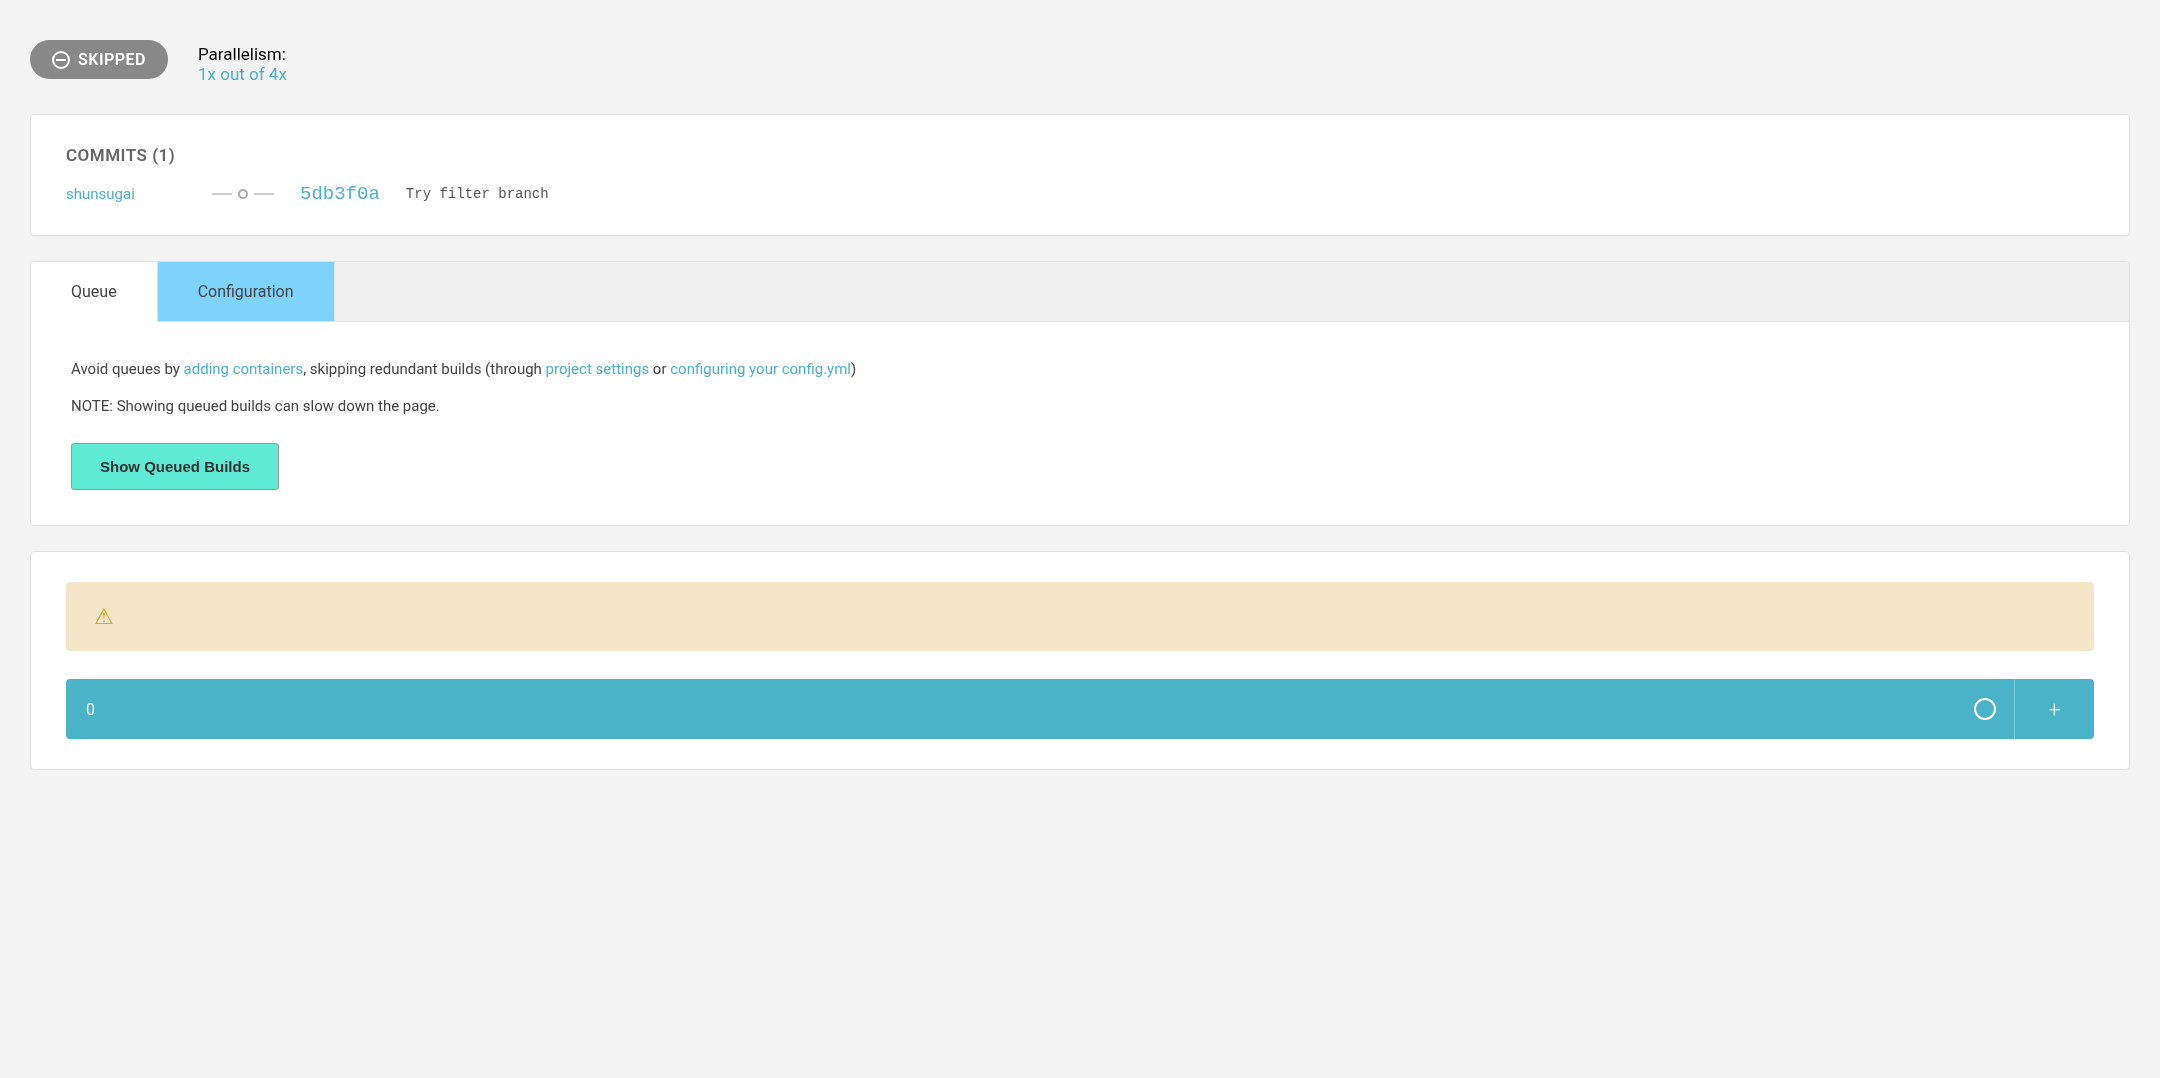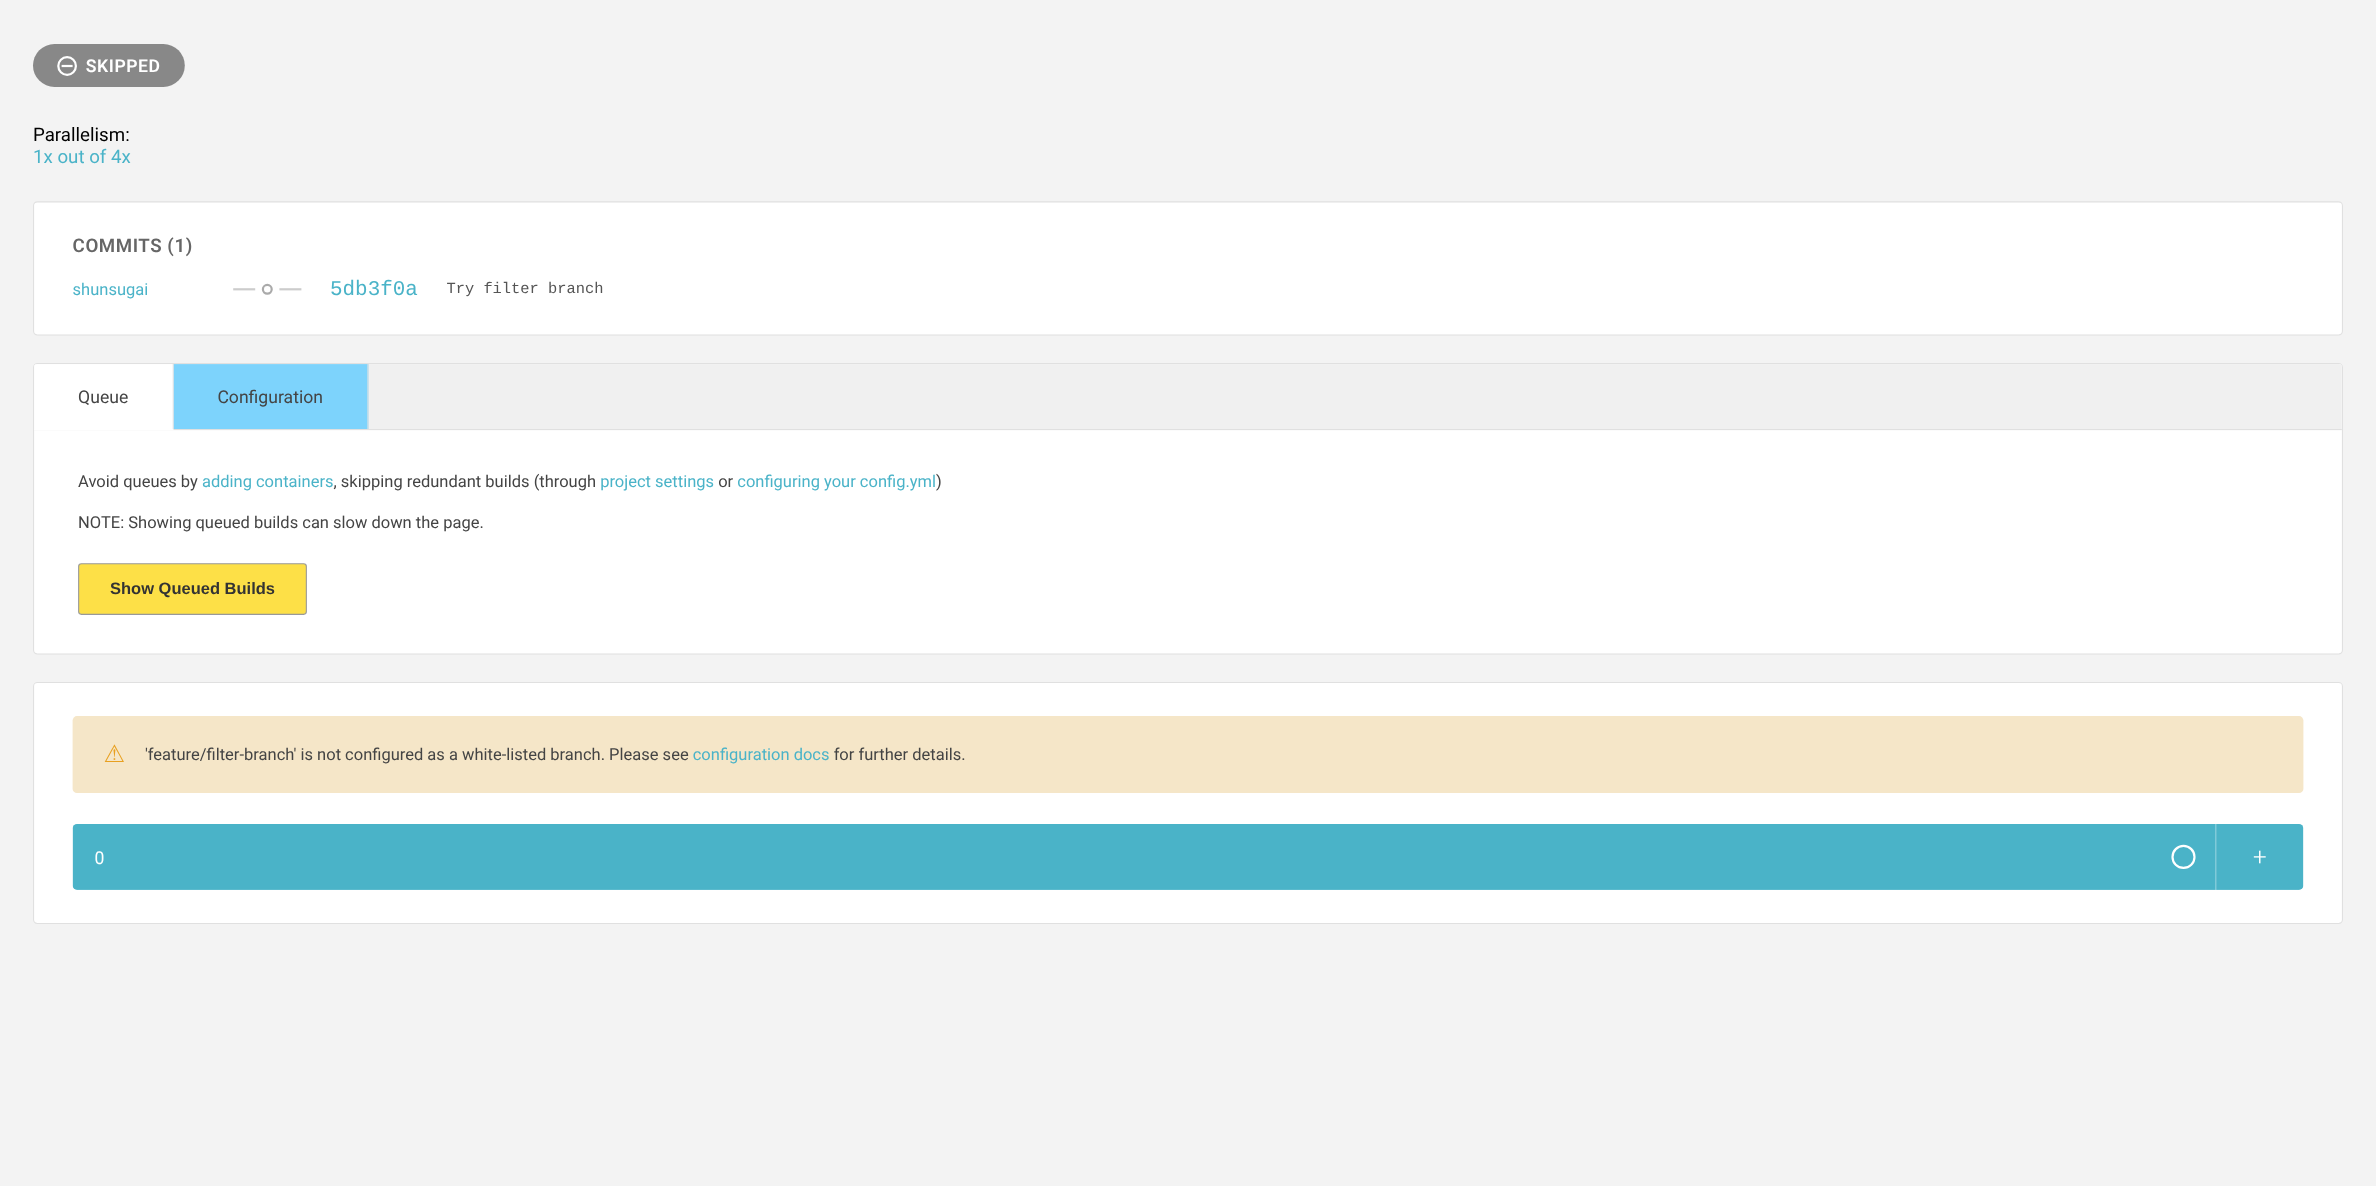--- a/index.html
+++ b/index.html
@@ -21,21 +21,20 @@
       background: #f3f3f3;
       padding: 20px 30px;
     }
 
     
     .header-section {
       display: flex;
       align-items: flex-start;
       gap: 30px;
       padding: 20px 0 30px 0;
-      flex-direction: column;
     }
 
     .skipped-badge {
       display: flex;
       align-items: center;
       gap: 8px;
       background: #888;
       color: white;
       padding: 10px 22px;
       border-radius: 30px;
@@ -194,21 +193,21 @@
       text-decoration: none;
     }
 
     .queue-note {
       font-size: 15px;
       color: #444;
       margin-bottom: 28px;
     }
 
     .show-queued-btn {
-      background: #fde047;
+      background: #5eead4;
       border: 1px solid #999;
       padding: 14px 28px;
       font-size: 15px;
       font-weight: 600;
       color: #333;
       cursor: pointer;
       border-radius: 3px;
     }
 
     
@@ -338,23 +337,20 @@
         <span>Avoid queues by </span><a href="#">adding containers</a><span>, skipping redundant builds (through </span><a href="#">project settings</a><span> or </span><a href="#">configuring your config.yml</a><span>)</span>
       </div>
       <div class="queue-note">NOTE: Showing queued builds can slow down the page.</div>
       <button class="show-queued-btn">Show Queued Builds</button>
     </div>
   </div>
 
   <div class="warning-section">
     <div class="warning-banner">
       <span class="warning-icon">⚠</span>
-      <span class="warning-text">
-        <span>'feature/filter-branch' is not configured as a white-listed branch. Please see </span><a href="#">configuration docs</a><span> for further details.</span>
-      </span>
     </div>
 
     <div class="progress-area">
       <div class="progress-bar-main">
         <span class="progress-num">0</span>
         <div class="progress-circle"></div>
       </div>
       <div class="progress-bar-add">
         <span class="plus-sign">+</span>
       </div>

